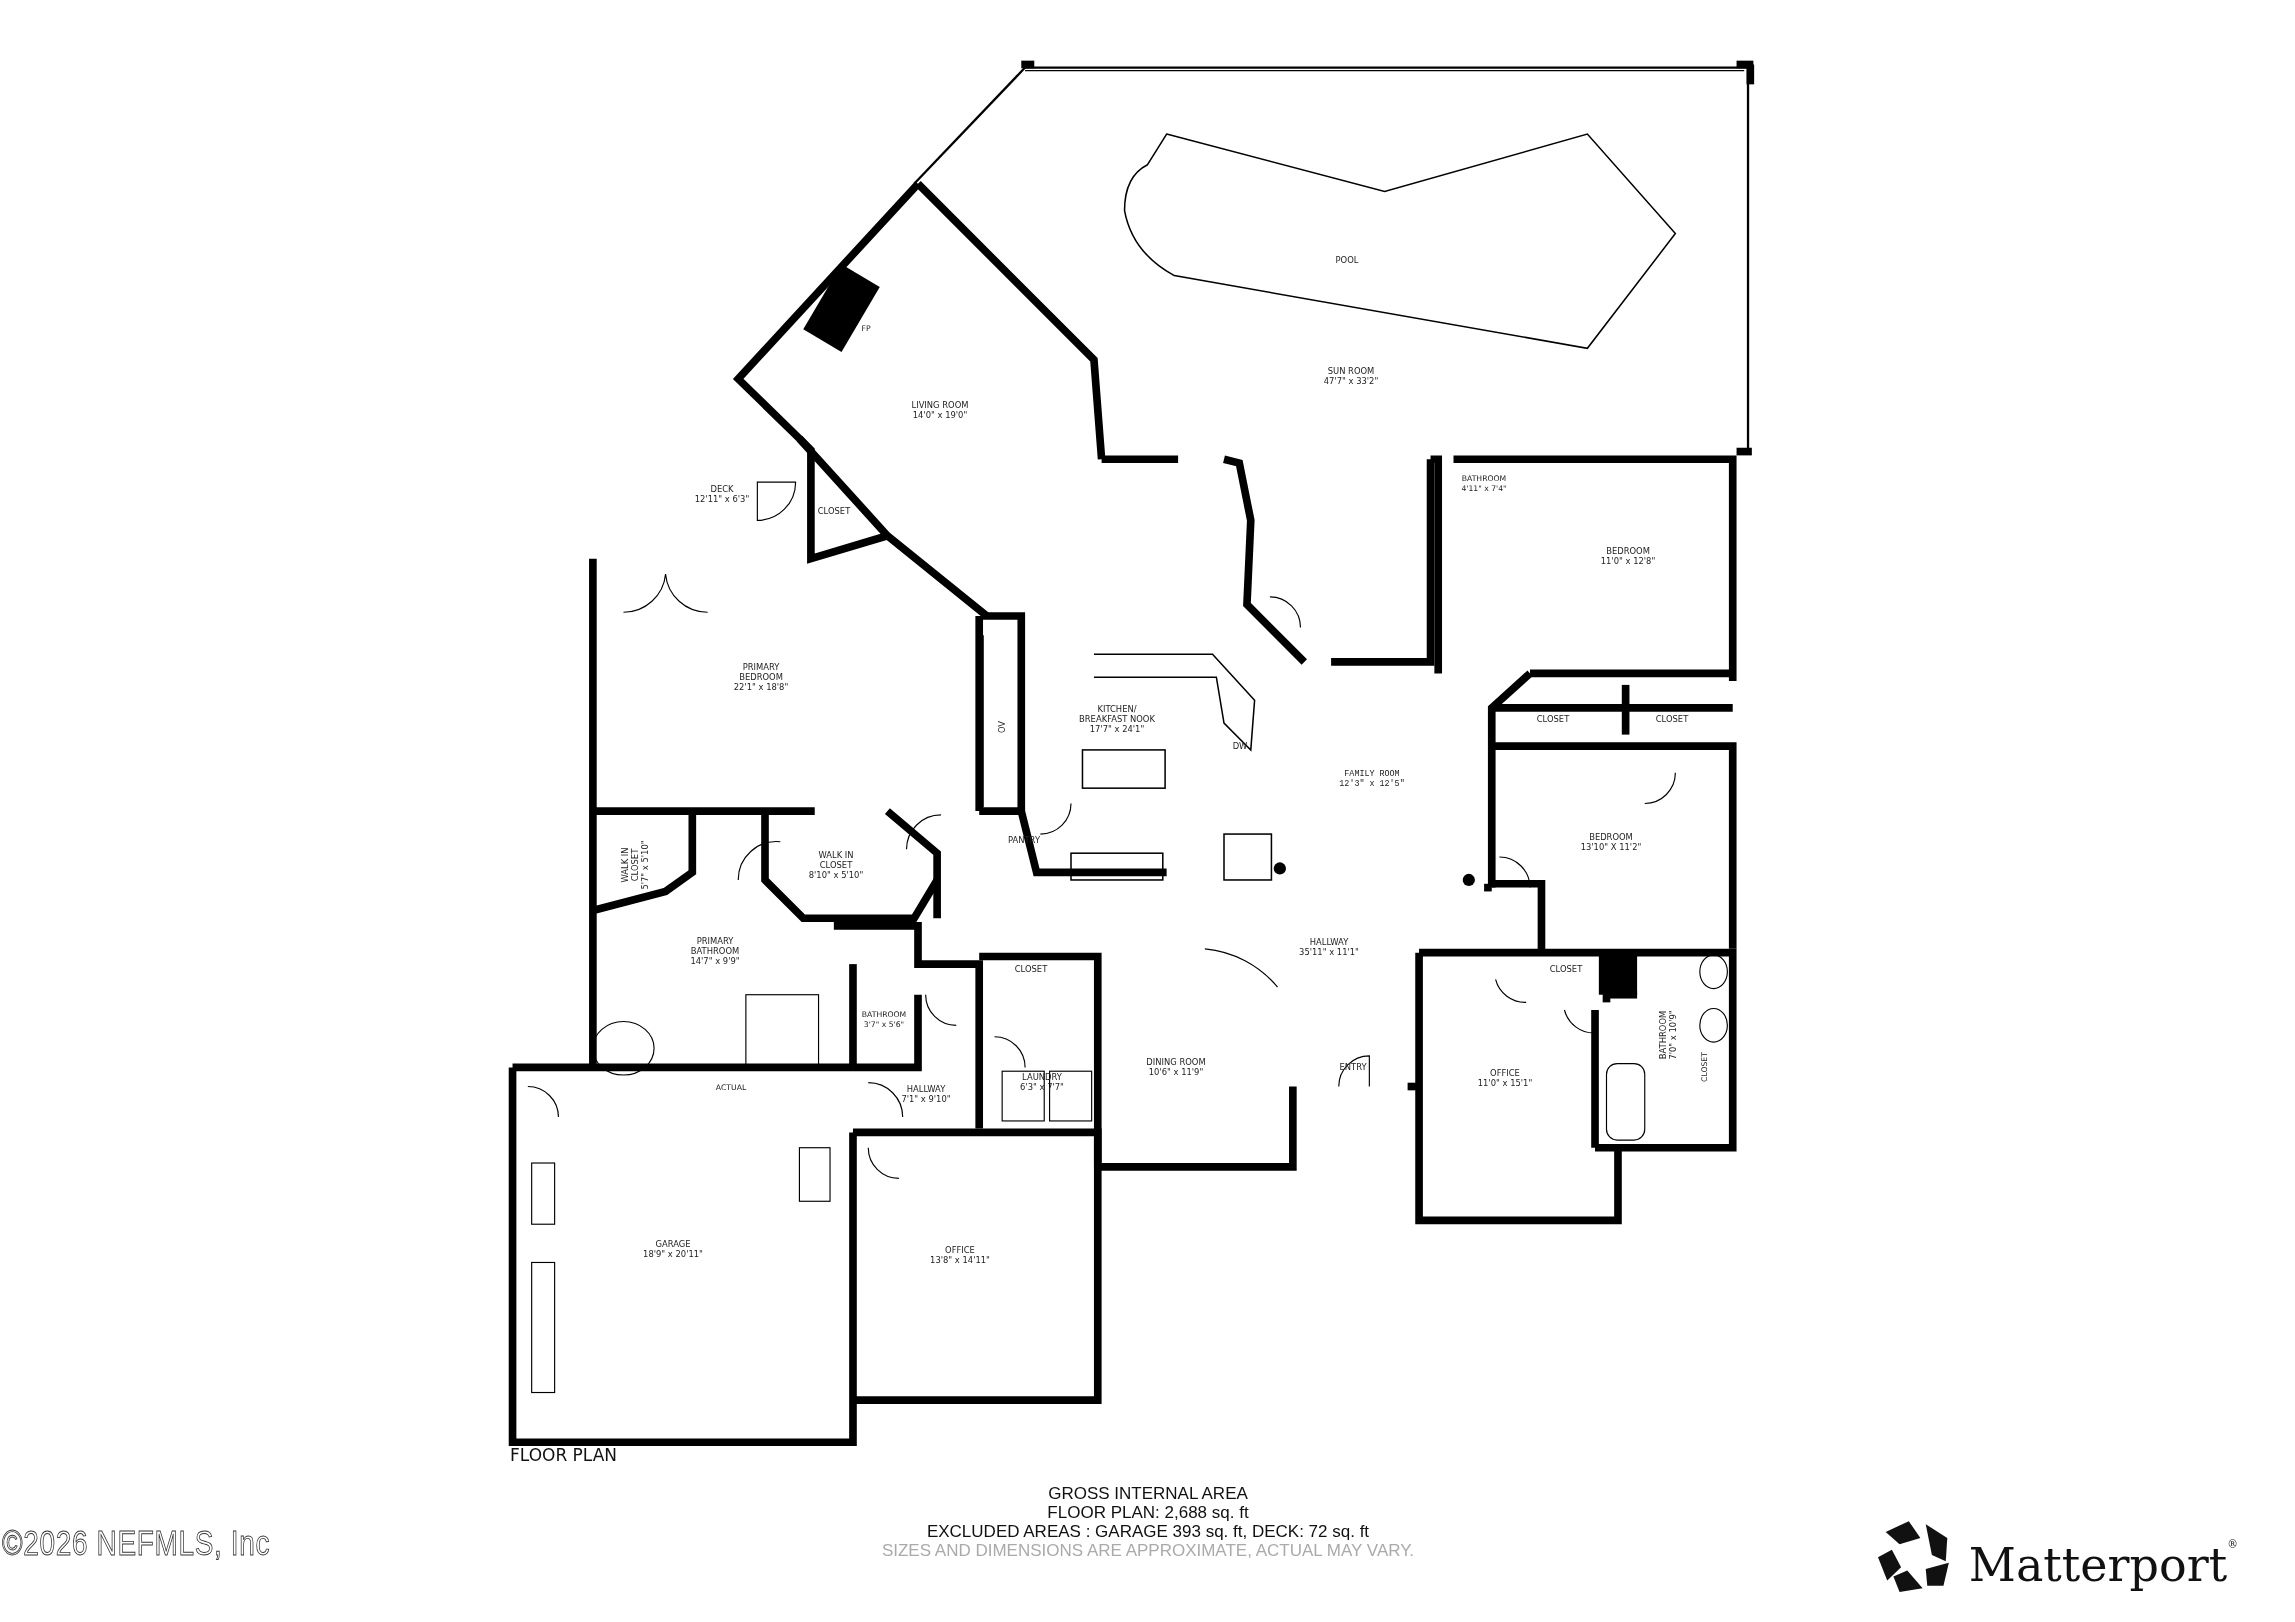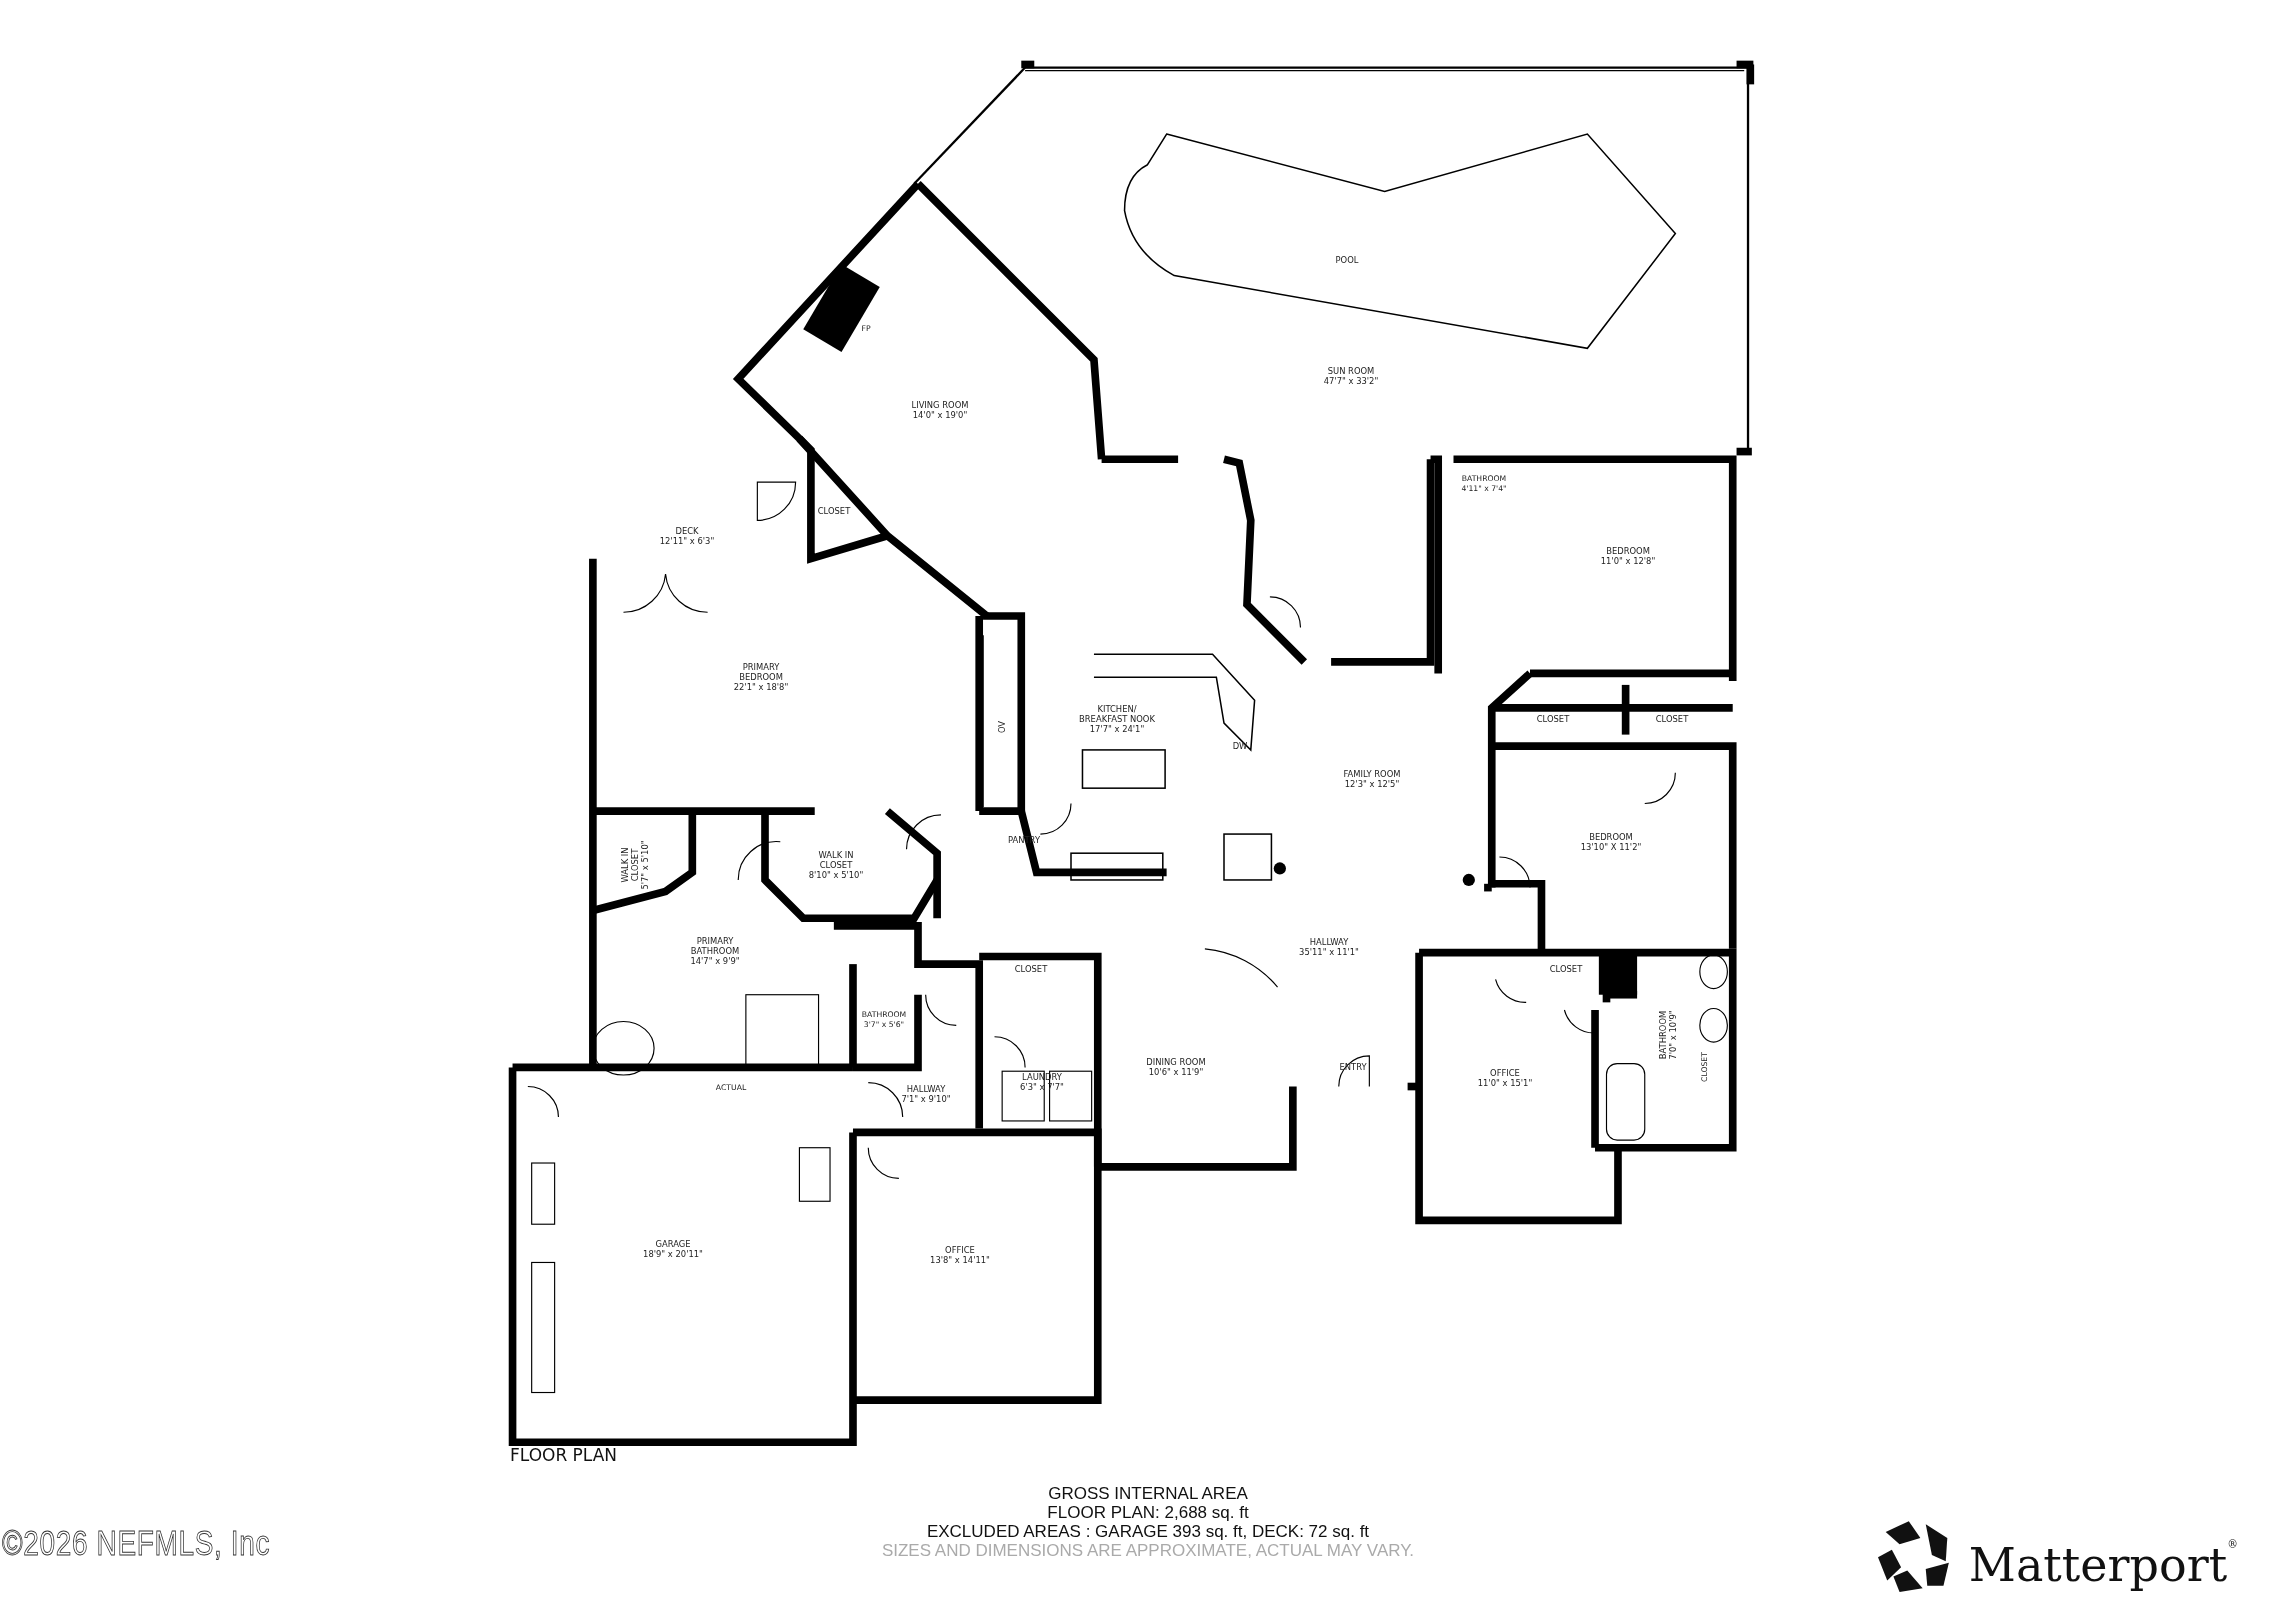--- a/index.html
+++ b/index.html
@@ -140,21 +140,21 @@
     <span class="n">SUN ROOM</span>
     <span class="d">47'7" x 33'2"</span>
   </div>
 <div class="lbl" style="left:940px;top:410px;">
     <span class="n">LIVING ROOM</span>
     <span class="d">14'0" x 19'0"</span>
   </div>
 <div class="lbl small" style="left:866px;top:329px;">
     <span class="n">FP</span>
   </div>
-<div class="lbl" style="left:687px;top:494px;margin-top:42px;">
+<div class="lbl" style="left:722px;top:494px;">
     <span class="n">DECK</span>
     <span class="d">12'11" x 6'3"</span>
   </div>
 <div class="lbl" style="left:834px;top:511px;">
     <span class="n">CLOSET</span>
   </div>
 <div class="lbl" style="left:761px;top:677px;">
     <span class="n">PRIMARY</span>
     <span class="n">BEDROOM</span>
     <span class="d">22'1" x 18'8"</span>
@@ -166,21 +166,21 @@
   </div>
 <div class="lbl rot" style="left:1002px;top:727px;">
     <span class="n">OV</span>
   </div>
 <div class="lbl" style="left:1240px;top:746px;">
     <span class="n">DW</span>
   </div>
 <div class="lbl" style="left:1024px;top:840px;">
     <span class="n">PANTRY</span>
   </div>
-<div class="lbl" style="left:1372px;top:779px;">
+<div class="lbl" style="left:1372px;top:779px;font-family:Liberation Mono, monospace;">
     <span class="n">FAMILY ROOM</span>
     <span class="d">12'3" x 12'5"</span>
   </div>
 <div class="lbl small" style="left:1484px;top:484px;">
     <span class="n">BATHROOM</span>
     <span class="d">4'11" x 7'4"</span>
   </div>
 <div class="lbl" style="left:1628px;top:556px;">
     <span class="n">BEDROOM</span>
     <span class="d">11'0" x 12'8"</span>

